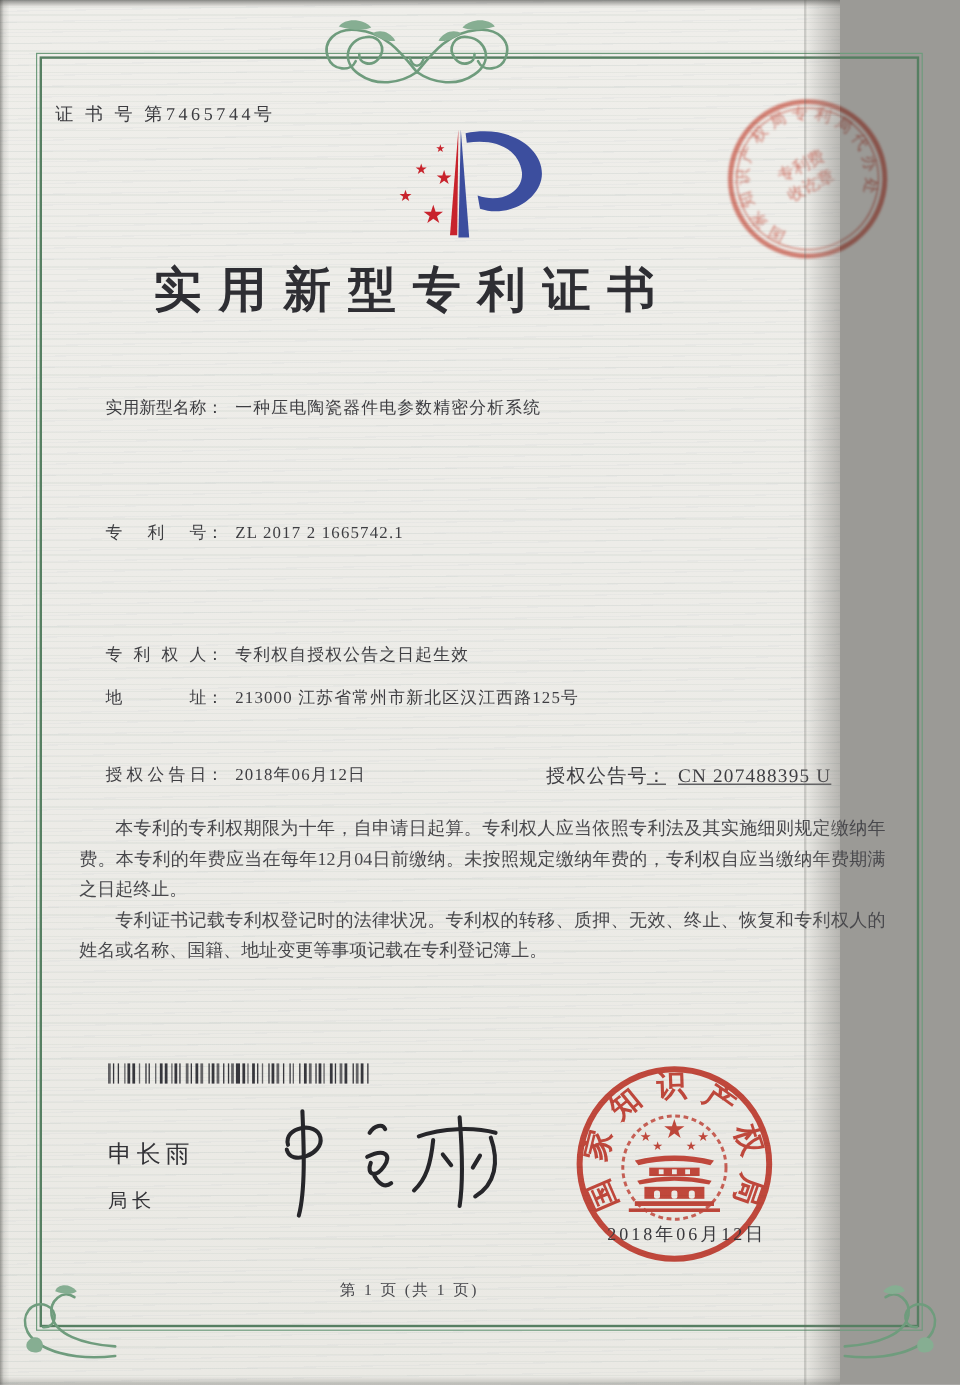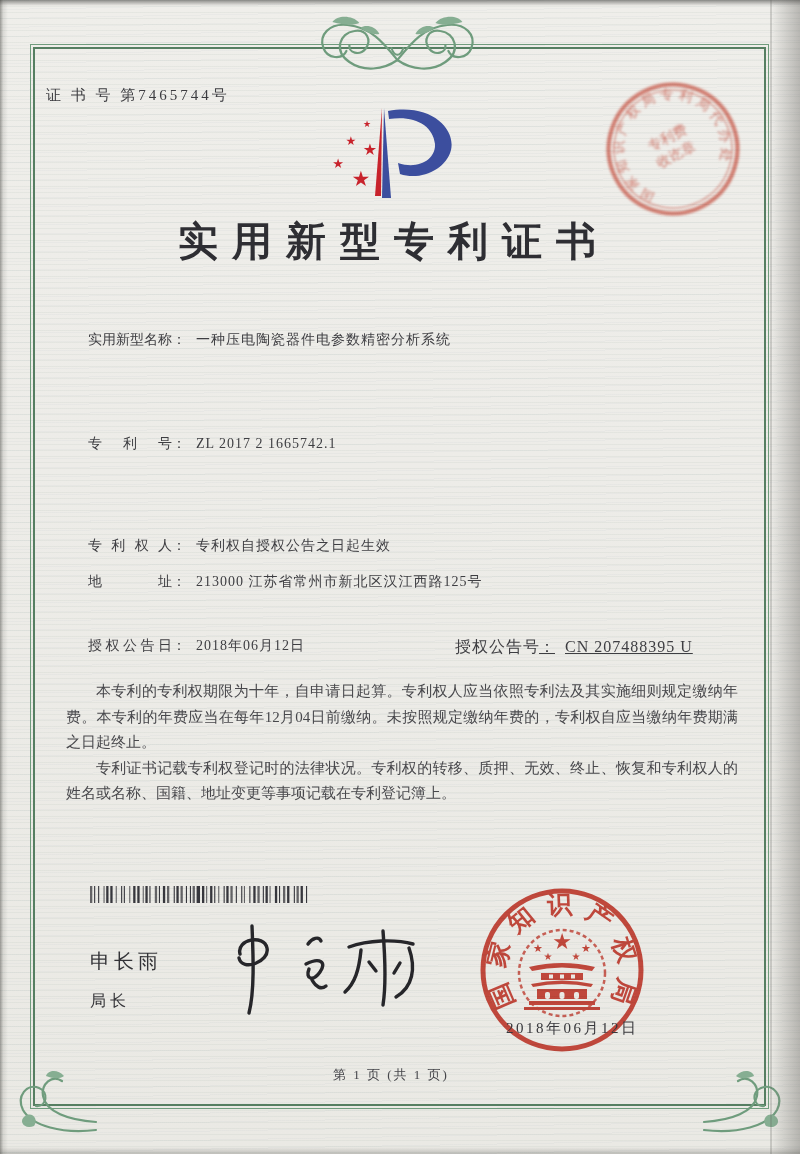--- a/index.html
+++ b/index.html
@@ -1,19 +1,19 @@
 <!DOCTYPE html>
 <html><head>
 <meta charset="utf-8">
 <title>实用新型专利证书</title>
 <style>
   html,body{margin:0;padding:0;}
   body{width:800px;height:1154px;overflow:hidden;background:#9b9a96;
        font-family:"Liberation Serif","DejaVu Serif",serif;}
-  #paper{position:absolute;inset:0;width:800px;height:1154px;
+  #paper{position:absolute;inset:0;width:700px;height:1154px;
          background:linear-gradient(180deg,#efeeea 0%,#edece8 40%,#eae9e4 100%);}
   
   #paper::before{content:"";position:absolute;inset:0;pointer-events:none;
      background:
        repeating-linear-gradient(180deg, rgba(140,165,150,0.10) 0 1px, transparent 1px 6px),
        repeating-linear-gradient(179deg, rgba(120,140,160,0.05) 0 1px, transparent 1px 9px);
      z-index:1;}
   
   .edge{position:absolute;pointer-events:none;z-index:8;}
   #edge-top{left:0;top:0;right:0;height:6px;background:linear-gradient(180deg,rgba(60,60,58,.55),rgba(60,60,58,0));}

